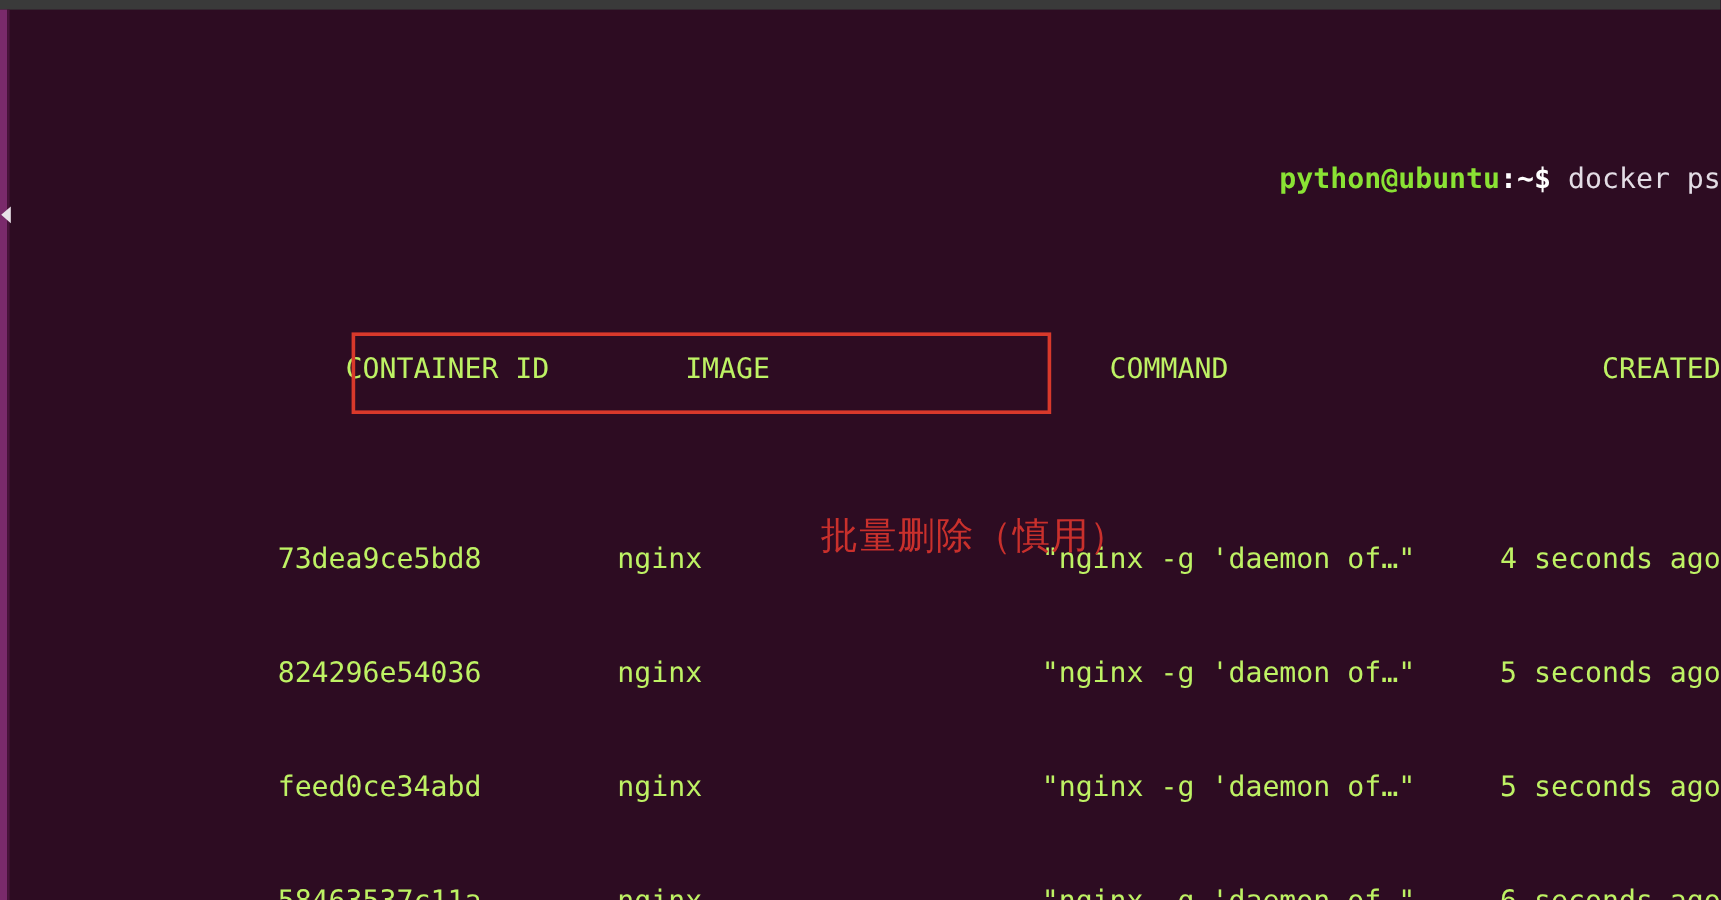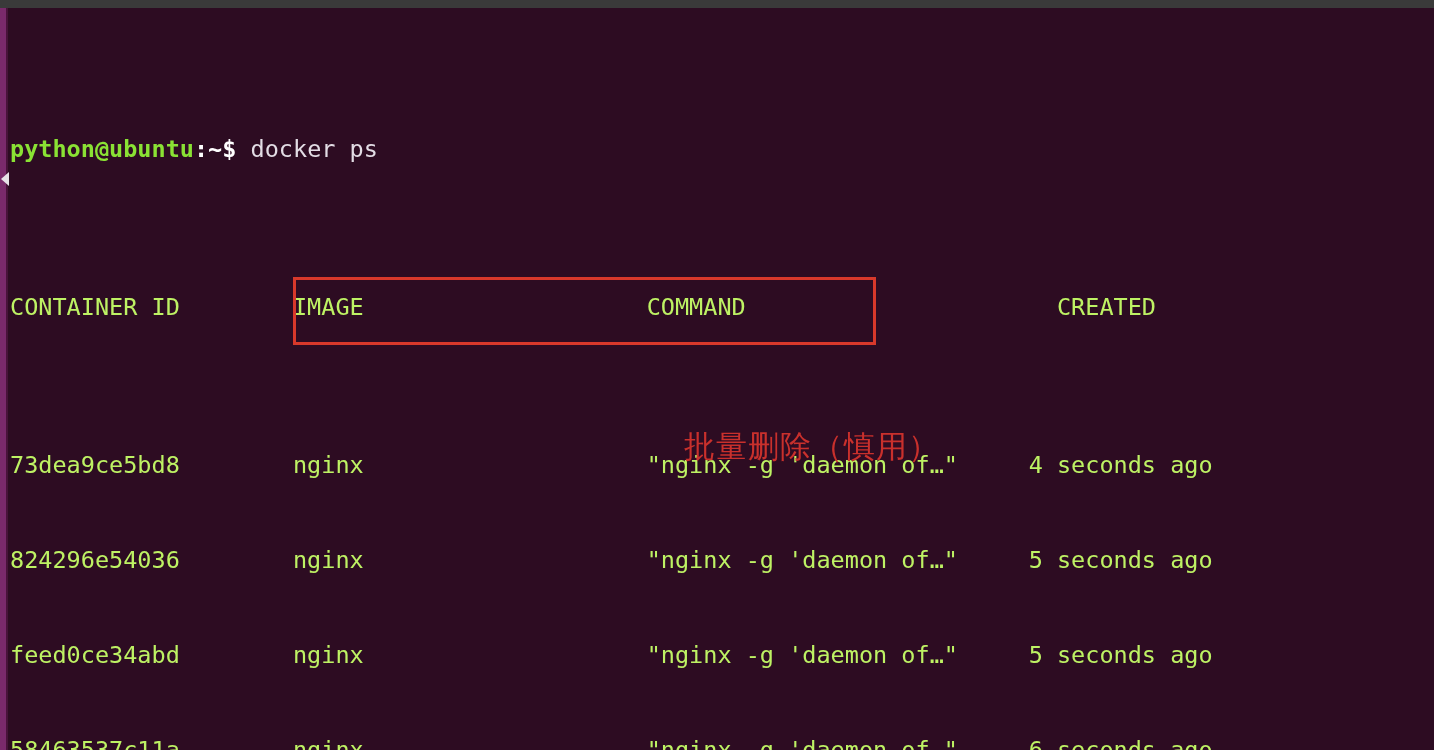--- a/index.html
+++ b/index.html
@@ -53,21 +53,21 @@
     position: absolute;
     left: 10px;
     top: 8px;
     width: 1424px;
     height: 742px;
     font-size: 23.5px;
     line-height: 31.6px;
     white-space: pre;
     color: #d6d0d8;
   }
-  .line { height: 31.6px; }
+  .line { height: 31.6px; text-align: right; }
 
   .prompt-user { color: #8ae234; font-weight: bold; }
   .prompt-tail { color: #ffffff; font-weight: bold; }
   .cmd { color: #e3dde5; }
   .out { color: #bef264; }
 
   
   .redbox {
     position: absolute;
     left: 293px;

